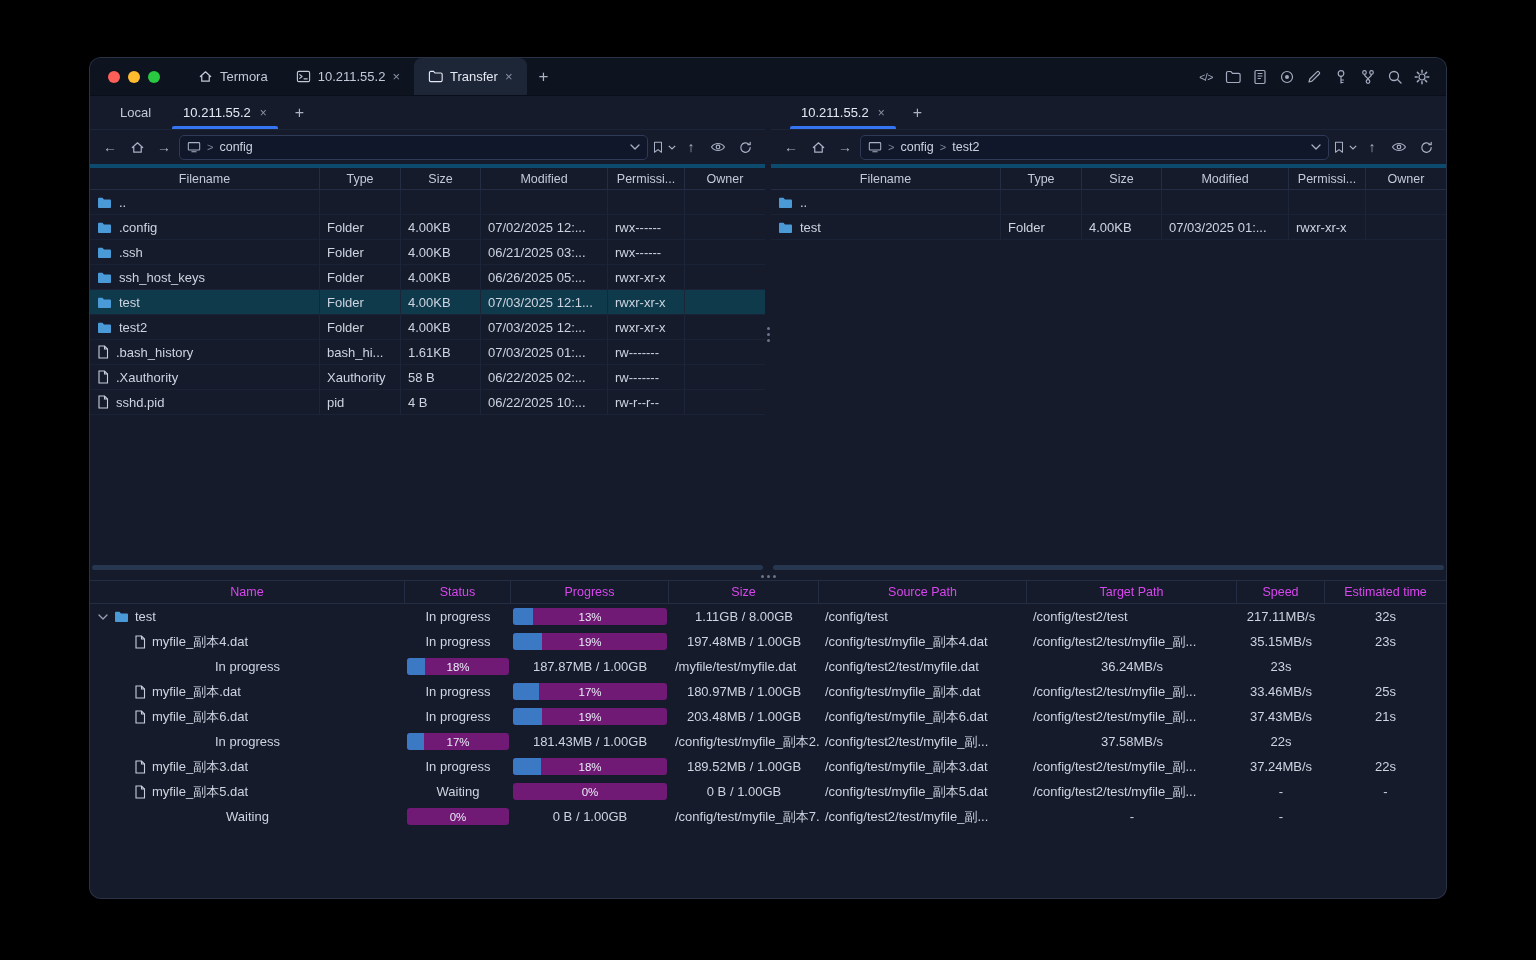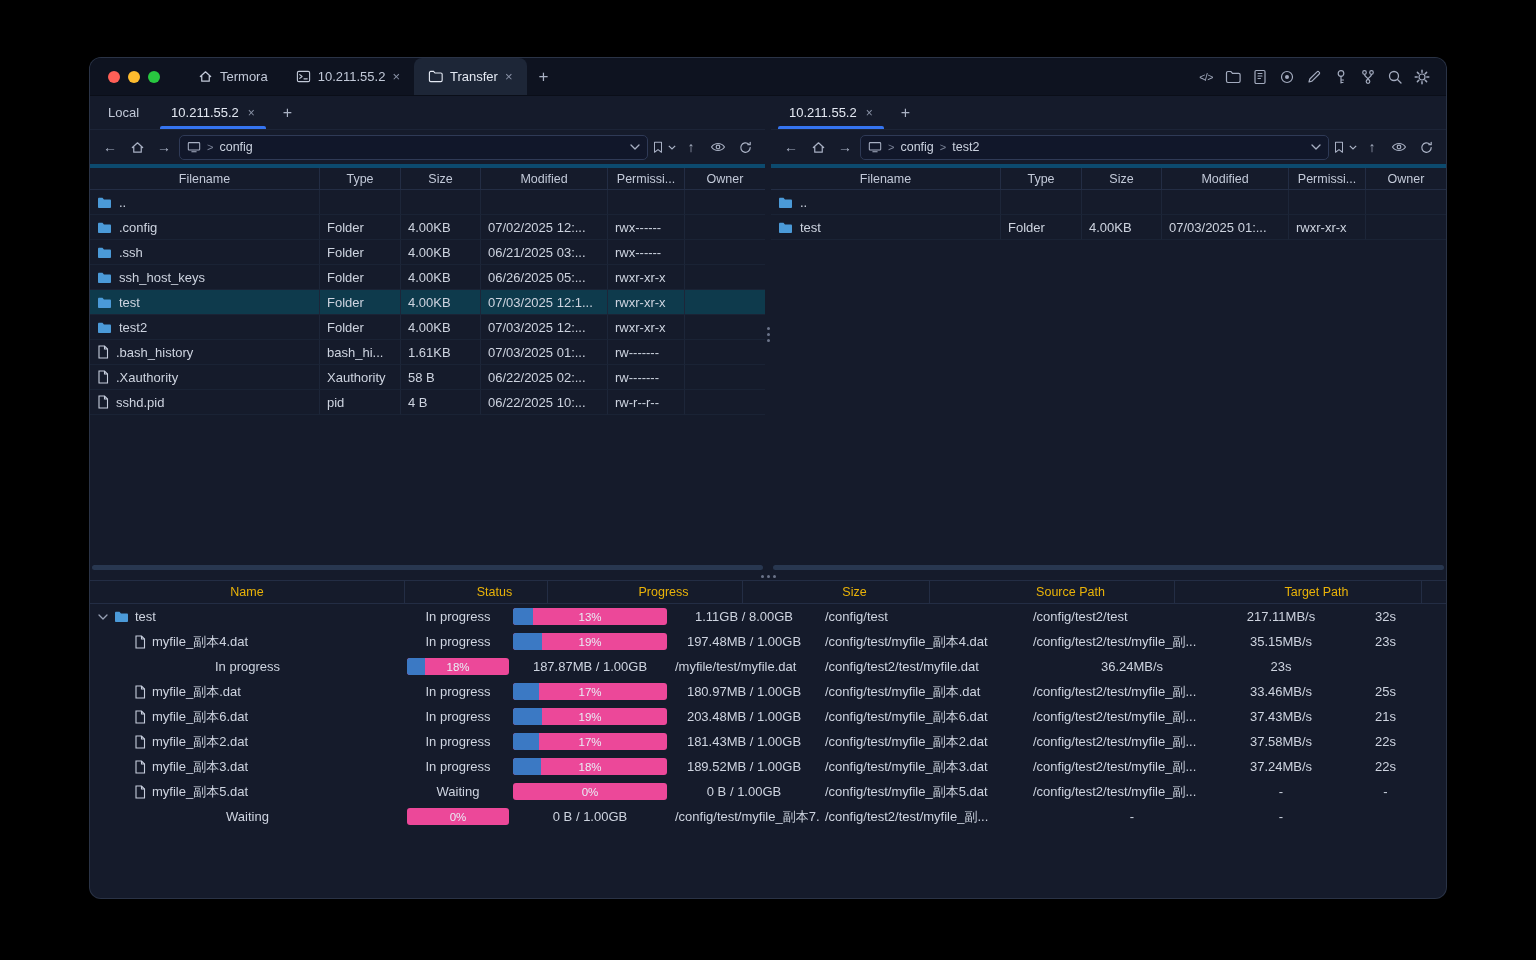--- a/index.html
+++ b/index.html
@@ -29,21 +29,21 @@
   .tt-plus { display:flex; align-items:center; padding:0 12px; font-size:17px; color:#aab2c4; }
   .tt-actions { margin-left:auto; display:flex; align-items:center; gap:5px; padding-right:13px; }
   .icon-btn { width:22px; height:22px; display:flex; align-items:center; justify-content:center; color:#a3abbe; border-radius:4px; }
   .code-txt { font-size:10.5px; letter-spacing:-0.5px; color:#a3abbe; white-space:nowrap; }
   
   .file-region { flex:0 0 476px; display:flex; min-height:0; }
   .panel { flex:1 1 0; min-width:0; display:flex; flex-direction:column; position:relative; }
   .vsplit { flex:0 0 6px; display:flex; flex-direction:column; align-items:center; justify-content:center; gap:3px; }
   .vsplit i, .hsplit i { width:3px; height:3px; border-radius:50%; background:#6b7489; display:block; }
   .hsplit { flex:0 0 8px; display:flex; align-items:center; justify-content:center; gap:3px; }
-  .p-tabs { flex:0 0 34px; display:flex; align-items:stretch; border-bottom:1px solid #1c2437; padding-left:2px; }
+  .p-tabs { flex:0 0 34px; display:flex; align-items:stretch; border-bottom:1px solid #1c2437; padding-left:14px; }
   .p-tab { display:flex; align-items:center; gap:6px; padding:0 16px; font-size:13px; color:#c2c9d8; position:relative; white-space:nowrap; }
   .p-tab.active { color:#e4e9f3; }
   .p-tab.active::after { content:""; position:absolute; left:5px; right:5px; bottom:0; height:3px; background:#3574f0; border-radius:2px 2px 0 0; }
   .p-tab .x { font-size:12px; margin-left:3px; }
   .p-plus { display:flex; align-items:center; padding:0 12px; font-size:16px; color:#aab2c4; }
   .p-nav { flex:0 0 34px; display:flex; align-items:center; gap:3px; padding:0 8px; }
   .nav-btn { min-width:24px; height:24px; display:flex; align-items:center; justify-content:center; color:#a8b0c3; font-size:14px; border-radius:4px; flex:0 0 auto; gap:3px; }
   .pathbox { flex:1 1 auto; min-width:0; height:25px; border:1px solid #2f3a56; border-radius:5px; background:#11172a;
     display:flex; align-items:center; gap:6px; padding:0 7px; font-size:12.5px; color:#ccd3e0; }
   .pathbox svg { color:#a8b0c3; flex:0 0 auto; }
@@ -56,33 +56,33 @@
   .f-head > div:last-child { border-right:none; }
   .f-body { flex:1 1 auto; overflow:hidden; }
   .f-row { height:25px; font-size:13px; color:#ced4e0; }
   .f-row > div { display:flex; align-items:center; gap:7px; padding:0 7px; border-right:1px solid #1d2639; border-bottom:1px solid #1a2335; overflow:hidden; white-space:nowrap; height:100%; }
   .f-row > div:last-child { border-right:none; }
   .f-row.sel { background:#0e3a4c; }
   .hscroll { position:absolute; left:2px; right:2px; bottom:2px; height:5px; border-radius:3px; background:#283750; }
   
   .transfer { flex:1 1 auto; display:flex; flex-direction:column; min-height:0; }
   .tx-grid { display:grid; grid-template-columns:315px 106px 158px 150px 208px 210px 88px 1fr; }
-  .t-head { flex:0 0 24px; border-top:1px solid #232d44; border-bottom:1px solid #232d44; font-size:12.5px; color:#eab308;gap:37px; }
+  .t-head { flex:0 0 24px; border-top:1px solid #232d44; border-bottom:1px solid #232d44; font-size:12.5px; color:#d946ef; }
   .t-head > div { display:flex; align-items:center; justify-content:center; border-right:1px solid #232d44; overflow:hidden; white-space:nowrap; }
   .t-head > div:last-child { border-right:none; }
   .t-body { flex:1 1 auto; overflow:hidden; }
   .t-row { height:25px; font-size:13px; color:#ced4e0; }
   .t-row > div { display:flex; align-items:center; overflow:hidden; white-space:nowrap; height:100%; }
   .c-name { padding-left:8px; gap:6px; }
   .c-name.child { padding-left:44px; }
   .c-status, .c-size, .c-speed, .c-eta { justify-content:center; }
   .c-src, .c-tgt { padding-left:6px; }
   .c-prog { padding:0 2px; }
   .exp { color:#98a1b5; flex:0 0 auto; }
-  .pbar { position:relative; width:100%; height:17px; background:#ec4899; border-radius:3px; overflow:hidden; }
+  .pbar { position:relative; width:100%; height:17px; background:#701a75; border-radius:3px; overflow:hidden; }
   .pfill { position:absolute; left:0; top:0; bottom:0; background:#3b79c4; }
   .plabel { position:absolute; inset:0; display:flex; align-items:center; justify-content:center; font-size:11.5px; color:#e9eef6; }
   svg { display:block; }
 </style>
 </head>
 <body>
 
 <svg width="0" height="0" style="position:absolute">
   <defs>
     <symbol id="i-folder" viewBox="0 0 16 14">
@@ -632,26 +632,20 @@
           </div>
         </div>
         <div class="c-size">203.48MB / 1.00GB</div>
         <div class="c-src">/config/test/myfile_副本6.dat</div>
         <div class="c-tgt">/config/test2/test/myfile_副...</div>
         <div class="c-speed">37.43MB/s</div>
         <div class="c-eta">21s</div>
       </div>
 
       <div class="t-row tx-grid">
-        <div class="c-name child">
-          <svg width="12" height="14">
-              <use href="#i-file" xlink:href="#i-file"></use>
-            </svg>
-          <span>myfile_副本2.dat</span>
-        </div>
         <div class="c-status">In progress</div>
         <div class="c-prog">
           <div class="pbar">
             <div class="pfill" style="width: 17%;"></div>
             <span class="plabel">17%</span>
           </div>
         </div>
         <div class="c-size">181.43MB / 1.00GB</div>
         <div class="c-src">/config/test/myfile_副本2.dat</div>
         <div class="c-tgt">/config/test2/test/myfile_副...</div>

